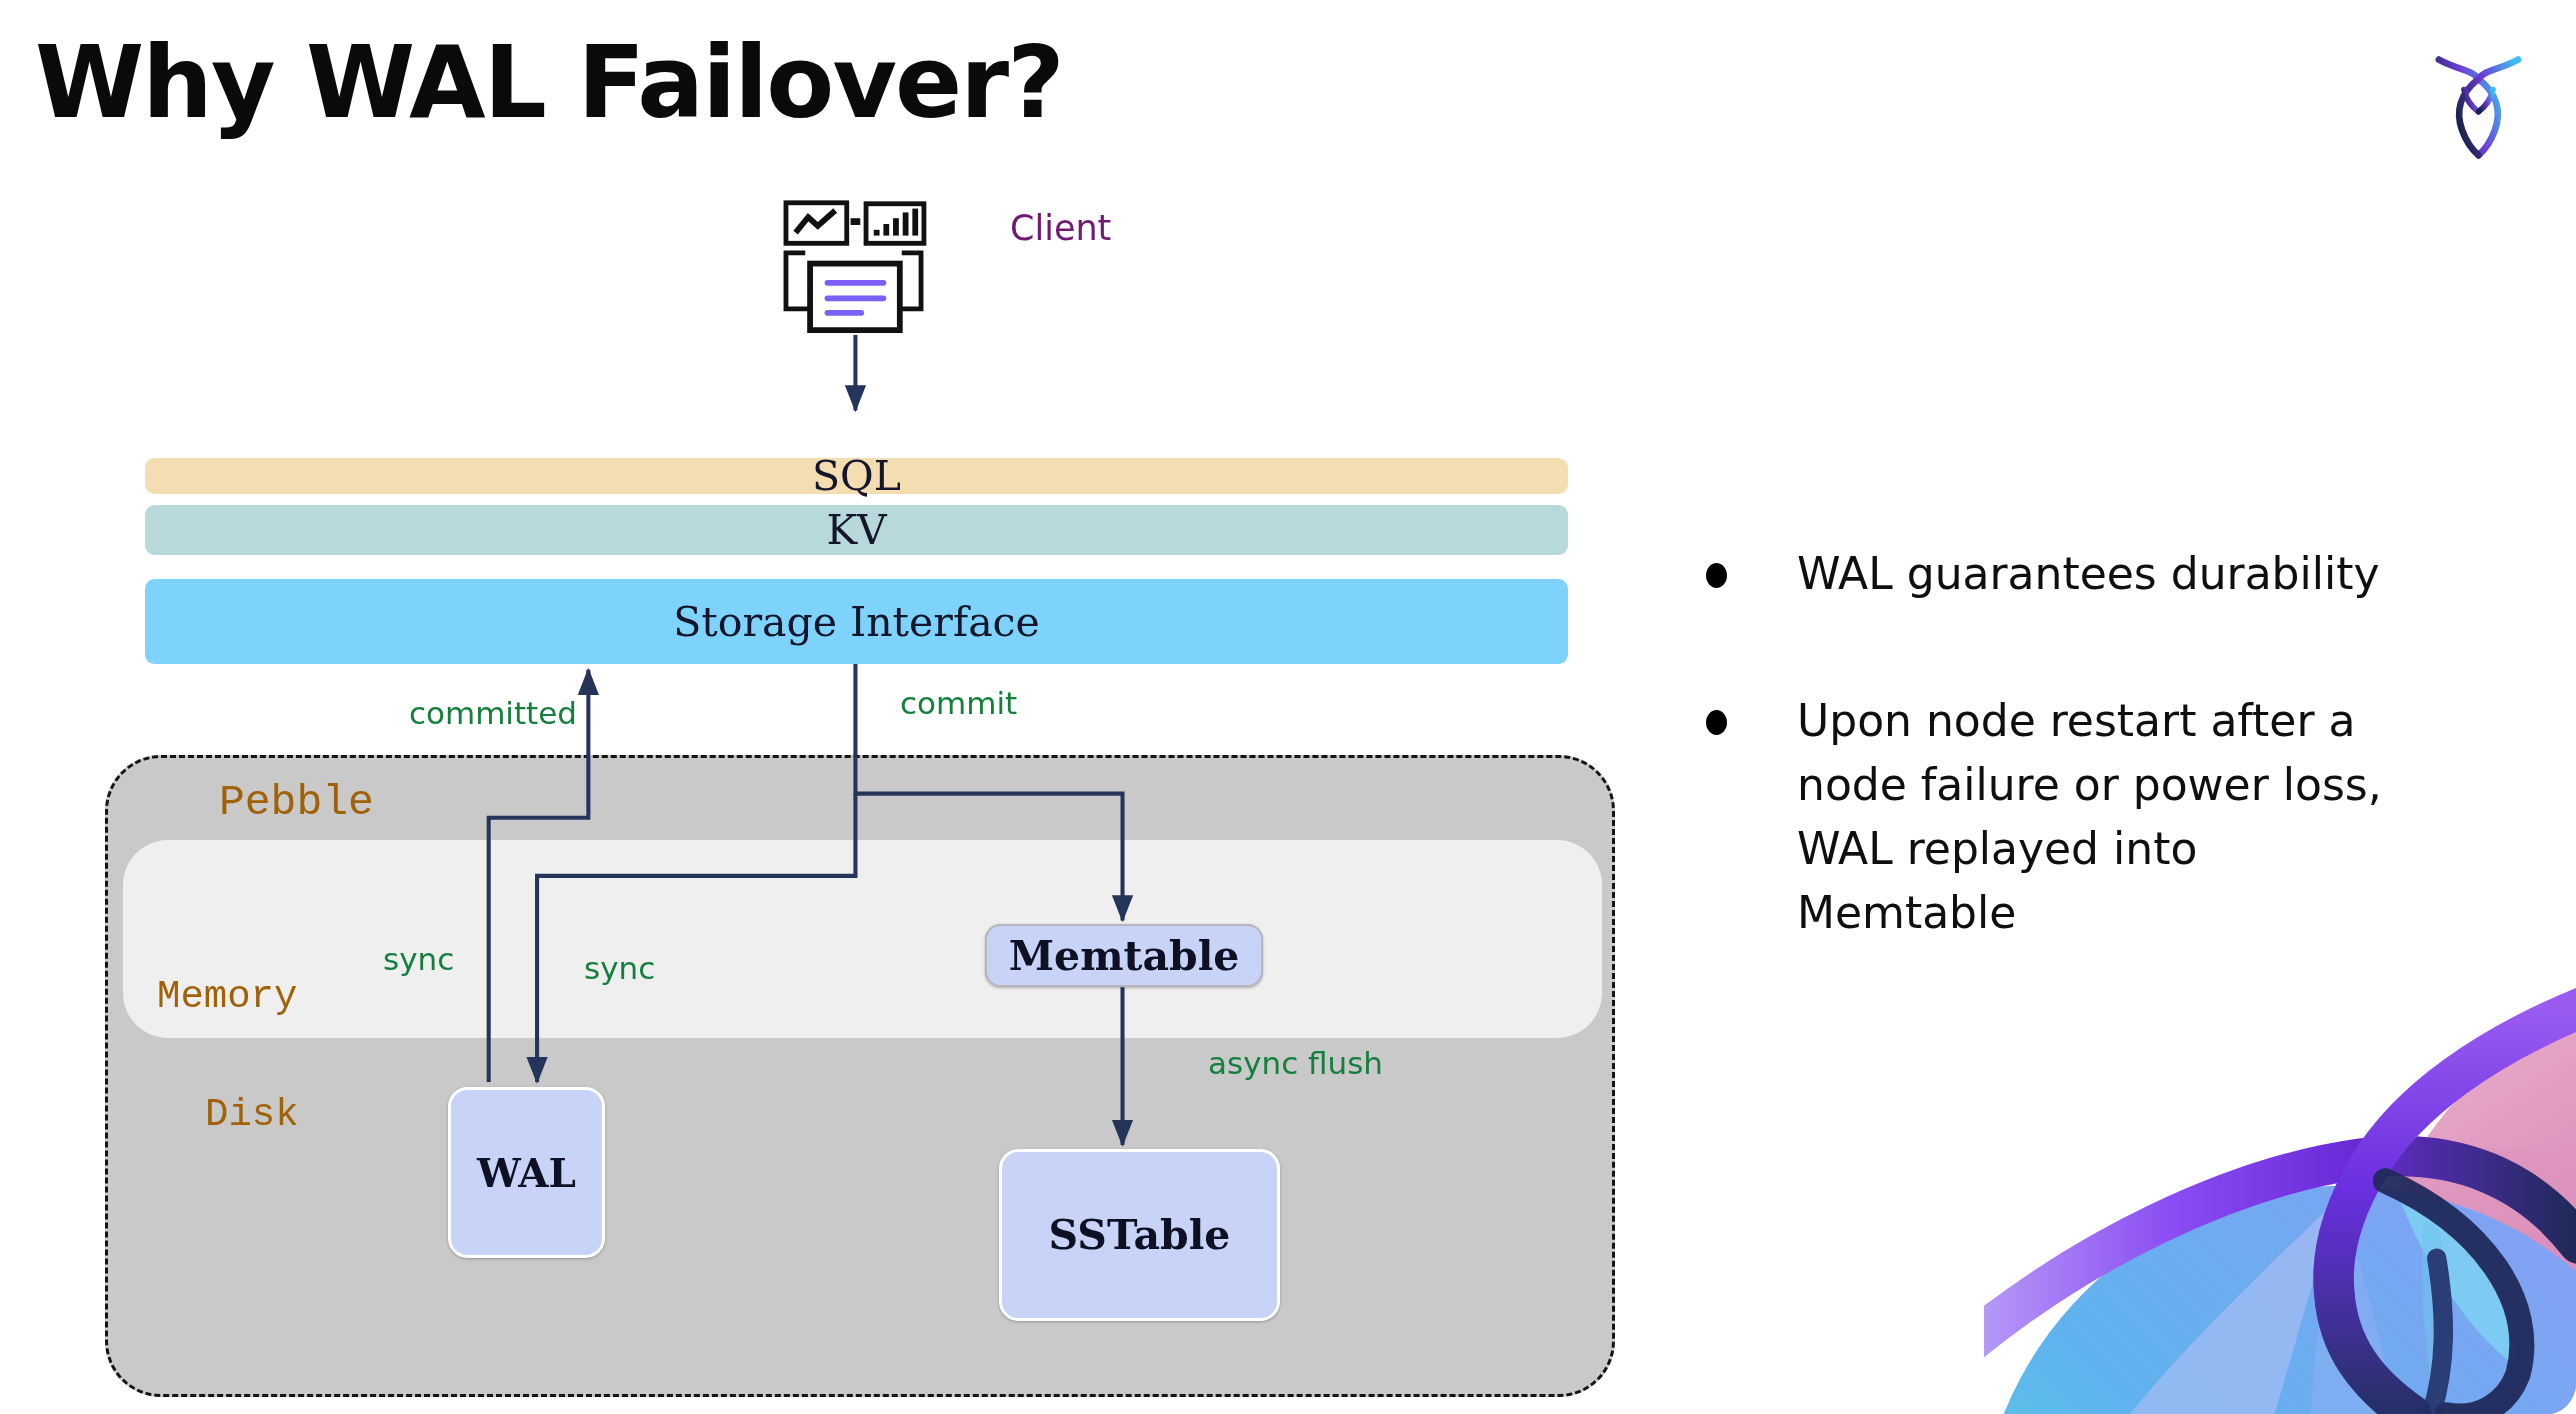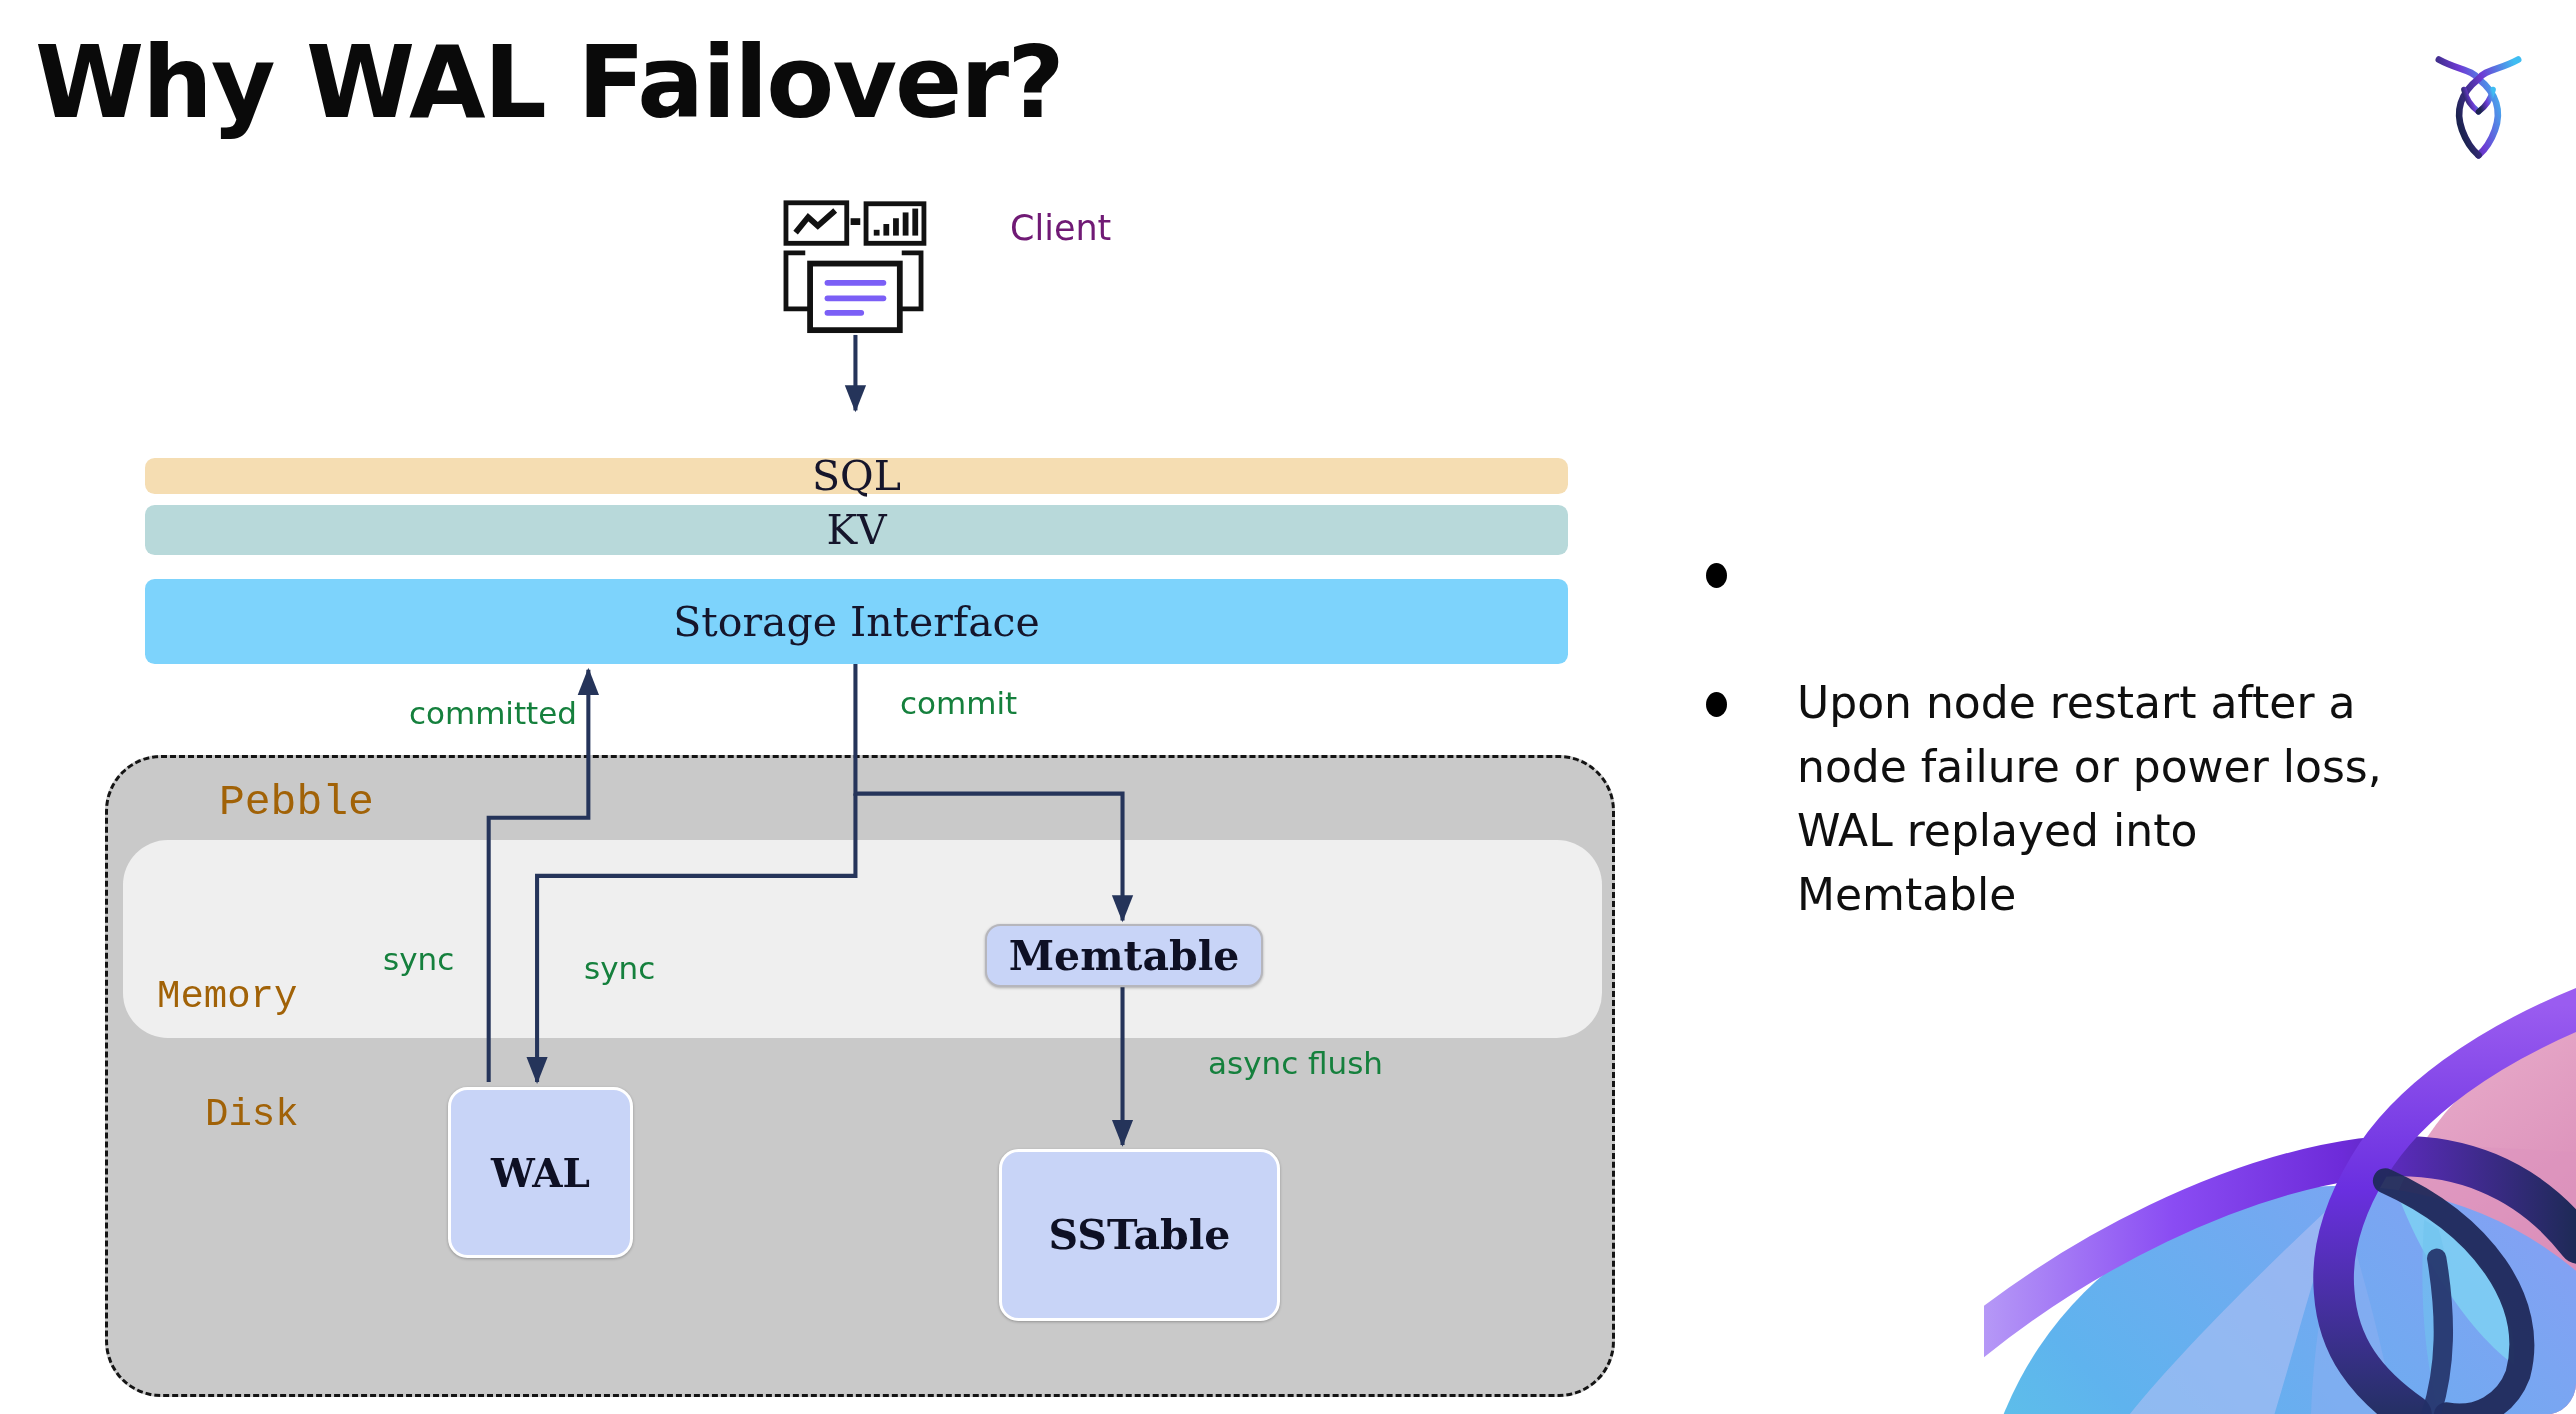--- a/index.html
+++ b/index.html
@@ -43,21 +43,21 @@
   #lbl-sync-left{left:383px;top:941px;}
   #lbl-sync-right{left:584px;top:950px;}
   #lbl-async{left:1208px;top:1045px;}
   
   .node{
     background:#C8D4F7;border:3.9px solid #ffffff;border-radius:19.4px;box-sizing:border-box;
     display:flex;align-items:center;justify-content:center;
     font-family:"DejaVu Serif","Liberation Serif",serif;font-weight:bold;color:#0e1024;
     box-shadow:0 1px 2.9px rgba(0,0,0,0.28);z-index:6;
   }
-  #node-wal{left:448px;top:1087px;width:185px;height:171px;font-size:39px;}
+  #node-wal{left:448px;top:1087px;width:157px;height:171px;font-size:39px;}
   #node-memtable{left:985px;top:924px;width:278px;height:63px;font-size:41px;border:2.9px solid #b6b6bc;border-radius:15.5px;}
   #node-sstable{left:982px;top:1149px;width:281px;height:172px;font-size:41px;margin-left:17px;}
   
   #client-label{left:1010px;top:208px;font-size:35px;color:#701a75;z-index:8;}
   #client-icon{left:780px;top:197px;z-index:8;}
   
   #connectors{left:0;top:0;width:2576px;height:1415px;z-index:5;pointer-events:none;}
   
   #logo{left:2431px;top:50px;z-index:8;}
   #corner-art{left:1984px;top:968px;z-index:1;}
@@ -163,20 +163,21 @@
   <div id="node-memtable" class="abs node">
     <span>Memtable</span>
   </div>
   <div id="node-sstable" class="abs node">
     <span>SSTable</span>
   </div>
 
   <ul id="bullets" class="abs">
     <li>
       <span class="bullet-dot"></span>
+      <span class="bullet-text">WAL guarantees durability</span>
     </li>
     <li>
       <span class="bullet-dot"></span>
       <span class="bullet-text">Upon node restart after a node failure or power loss, WAL replayed into Memtable</span>
     </li>
   </ul>
 
   <svg id="corner-art" class="abs" width="592" height="447" viewBox="0 0 612 462">
     <defs>
       <linearGradient id="pinkG" x1="15%" y1="0%" x2="85%" y2="100%">

